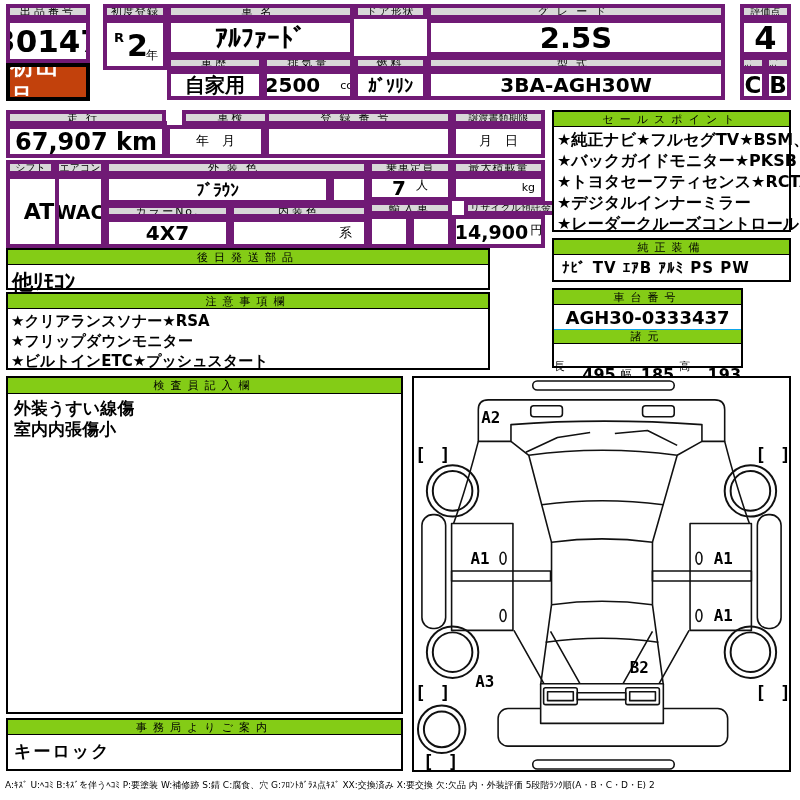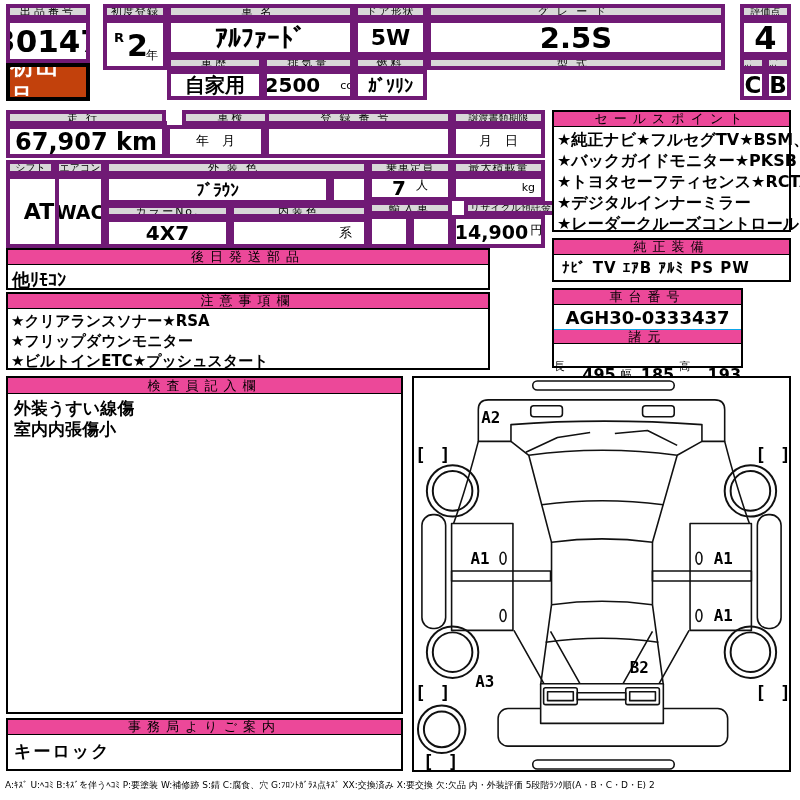--- a/index.html
+++ b/index.html
@@ -7,22 +7,22 @@
          font-family:"DejaVu Sans","Liberation Sans",sans-serif;color:#000;overflow:hidden;}
   .c{position:absolute;box-sizing:border-box;border:4px solid #701a75;background:#fff;
      display:flex;align-items:center;justify-content:center;overflow:hidden;}
   .h{background:#d8d8d8;font-size:11px;letter-spacing:3px;}
   .lsw{letter-spacing:8px;}
   .lsn{letter-spacing:0;font-size:10px;}
   .v{font-weight:bold;}
   .right{justify-content:flex-end;}
   .tag{background:#c2410c;color:#fff;font-size:23px;font-weight:bold;letter-spacing:3px;}
   .box{position:absolute;box-sizing:border-box;border:2px solid #000;background:#fff;}
-  .box .bh{box-sizing:border-box;border-bottom:1px solid #000;background:#ec4899;
-           font-size:13px;letter-spacing:6px;display:flex;align-items:center;justify-content:center;}
+  .box .bh{box-sizing:border-box;border-bottom:1px solid #000;background:#84cc16;
+           font-size:11px;letter-spacing:6px;display:flex;align-items:center;justify-content:center;}
   .lines{padding:2px 3px;}
   .lines div{font-weight:bold;white-space:nowrap;}
   .sales .lines div{font-size:16px;line-height:21px;}
   .notes .lines div{font-size:15px;line-height:20px;}
   .insp .lines div{font-size:17px;line-height:21px;}
   .reg2{position:relative;}
   .reg2 .era{position:absolute;left:7px;top:7px;font-size:13px;font-weight:bold;}
   .reg2 .big{position:absolute;left:20px;top:5px;font-size:30px;font-weight:bold;}
   .reg2 .suf{position:absolute;right:5px;bottom:2px;font-size:12px;}
   .regm{position:relative;}
@@ -63,27 +63,27 @@
   <div class="c v" style="left:167px;top:19px;width:187px;height:37px;font-size:26px">ｱﾙﾌｧｰﾄﾞ</div>
   <div class="c h" style="left:167px;top:56px;width:96px;height:14px">車歴</div>
   <div class="c v" style="left:167px;top:70px;width:96px;height:30px;font-size:20px">自家用</div>
   <div class="c h" style="left:263px;top:56px;width:91px;height:14px">排気量</div>
   <div class="c" style="left:263px;top:70px;width:91px;height:30px;gap:20px">
     <span class="v" style="font-size:20px">2500</span>
     <span class="unit" style="font-size:11px;align-self:flex-end;margin-bottom:4px">cc</span>
   </div>
 
   <div class="c h" style="left:354px;top:4px;width:73px;height:15px;letter-spacing:1px">ドア形状</div>
-  <div class="c v" style="left:354px;top:19px;width:73px;height:37px;font-size:22px">5W</div>
   <div class="c h" style="left:354px;top:56px;width:73px;height:14px">燃料</div>
   <div class="c v" style="left:354px;top:70px;width:73px;height:30px;font-size:18px">ｶﾞｿﾘﾝ</div>
 
   <div class="c h lsw" style="left:427px;top:4px;width:298px;height:15px">グレード</div>
   <div class="c v" style="left:427px;top:19px;width:298px;height:37px;font-size:29px">2.5S</div>
   <div class="c h lsw" style="left:427px;top:56px;width:298px;height:14px">型式</div>
+  <div class="c v" style="left:427px;top:70px;width:298px;height:30px;font-size:20px">3BA-AGH30W</div>
 
   <div class="c h" style="left:740px;top:4px;width:51px;height:15px;letter-spacing:0;font-size:10px">評価点</div>
   <div class="c v" style="left:740px;top:19px;width:51px;height:37px;font-size:32px">4</div>
   <div class="c h lsn" style="left:740px;top:56px;width:26px;height:14px">外装</div>
   <div class="c h lsn" style="left:765px;top:56px;width:26px;height:14px">内装</div>
   <div class="c v" style="left:740px;top:70px;width:26px;height:30px;font-size:23px">C</div>
   <div class="c v" style="left:765px;top:70px;width:26px;height:30px;font-size:23px">B</div>
 
   <div class="c h lsw" style="left:6px;top:110px;width:160px;height:15px">走行</div>
   <div class="c v" style="left:6px;top:125px;width:160px;height:33px;font-size:24px">67,907 km</div>
@@ -130,21 +130,21 @@
       <div>★純正ナビ★フルセグTV★BSM、</div>
       <div>★バックガイドモニター★PKSB</div>
       <div>★トヨタセーフティセンス★RCTA</div>
       <div>★デジタルインナーミラー</div>
       <div>★レーダークルーズコントロール</div>
     </div>
   </div>
 
   <div class="box" style="left:6px;top:248px;width:484px;height:42px">
     <div class="bh" style="height:15px">後日発送部品</div>
-    <div style="font-size:18px;font-weight:bold;padding:3px 0 0 4px">他ﾘﾓｺﾝ</div>
+    <div style="font-size:21px;font-weight:bold;padding:3px 0 0 4px">他ﾘﾓｺﾝ</div>
   </div>
 
   <div class="box" style="left:552px;top:238px;width:239px;height:44px">
     <div class="bh" style="height:15px">純正装備</div>
     <div style="font-size:15px;font-weight:bold;letter-spacing:1px;padding:4px 0 0 8px">ﾅﾋﾞ TV ｴｱB ｱﾙﾐ PS PW</div>
   </div>
 
   <div class="box notes" style="left:6px;top:292px;width:484px;height:78px">
     <div class="bh" style="height:15px">注意事項欄</div>
     <div class="lines">

